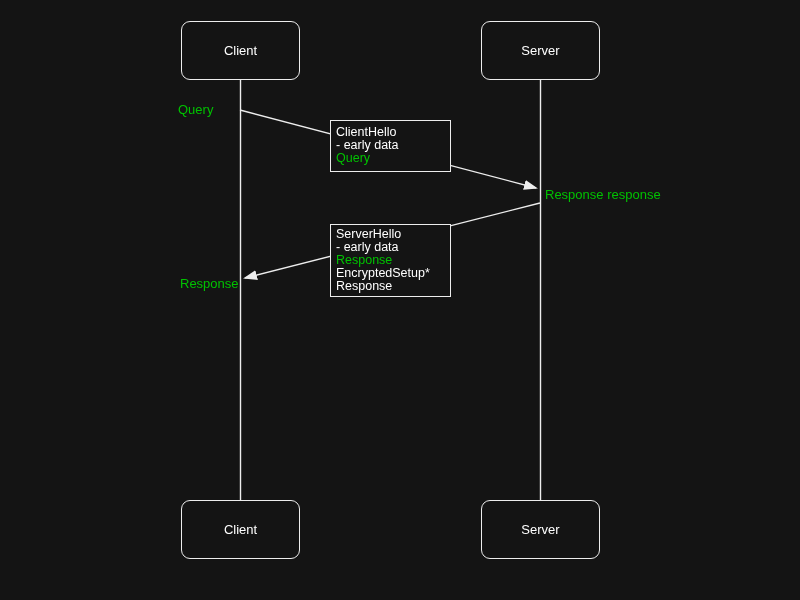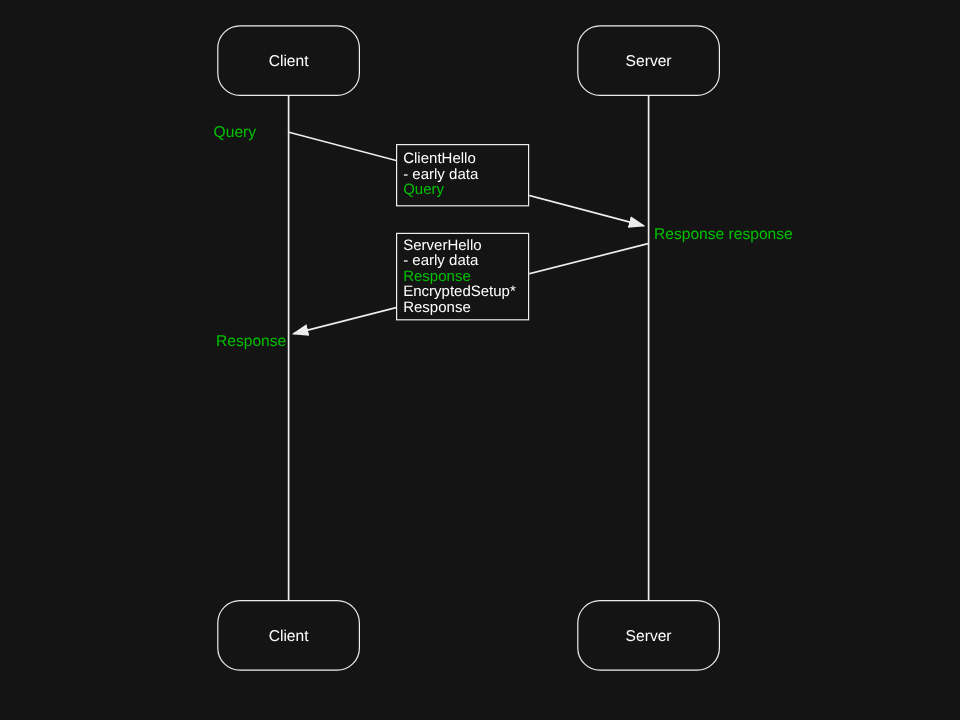--- a/index.html
+++ b/index.html
@@ -12,39 +12,39 @@
   .diagram{
     position:relative;width:800px;height:600px;overflow:hidden;
     background:var(--background);
     font-family:"Liberation Sans", sans-serif;
   }
   .wires{position:absolute;left:0;top:0;z-index:0;}
   .wire{stroke:var(--stroke);stroke-width:1.4;fill:none;}
   .arrowhead-path{fill:var(--stroke);}
   .actor{
     position:absolute;width:119px;height:59px;box-sizing:border-box;
-    border:1.4px solid var(--stroke);border-radius:19px;
+    border:1.4px solid var(--stroke);border-radius:9px;
     background:var(--background);
     display:flex;align-items:center;justify-content:center;
     color:var(--text);font-size:13px;z-index:2;
   }
   .actor.client-top{left:181px;top:21px;}
   .actor.server-top{left:481px;top:21px;}
   .actor.client-bottom{left:181px;top:500px;}
   .actor.server-bottom{left:481px;top:500px;}
   .msg-box{
-    position:absolute;left:330px;width:111px;box-sizing:border-box;
+    position:absolute;left:330px;width:121px;box-sizing:border-box;
     border:1.4px solid var(--stroke);
     background:var(--background);
     color:var(--text);font-size:12.5px;line-height:13px;
     z-index:1;
   }
   .msg-box .line{display:block;white-space:nowrap;}
   .msg-box.client-hello{top:120px;padding:5px 5px 6px 5px;}
-  .msg-box.server-hello{top:194px;padding:3px 5px 3px 5px;}
+  .msg-box.server-hello{top:224px;padding:3px 5px 3px 5px;}
   .green{color:var(--accent-green);}
   .note{
     position:absolute;color:var(--accent-green);
     font-size:13px;line-height:14px;white-space:nowrap;z-index:2;
   }
   .note.query{left:178px;top:103px;}
   .note.compute-response{left:545px;top:188px;}
   .note.response{left:180px;top:277px;}
 </style>
 </head>

